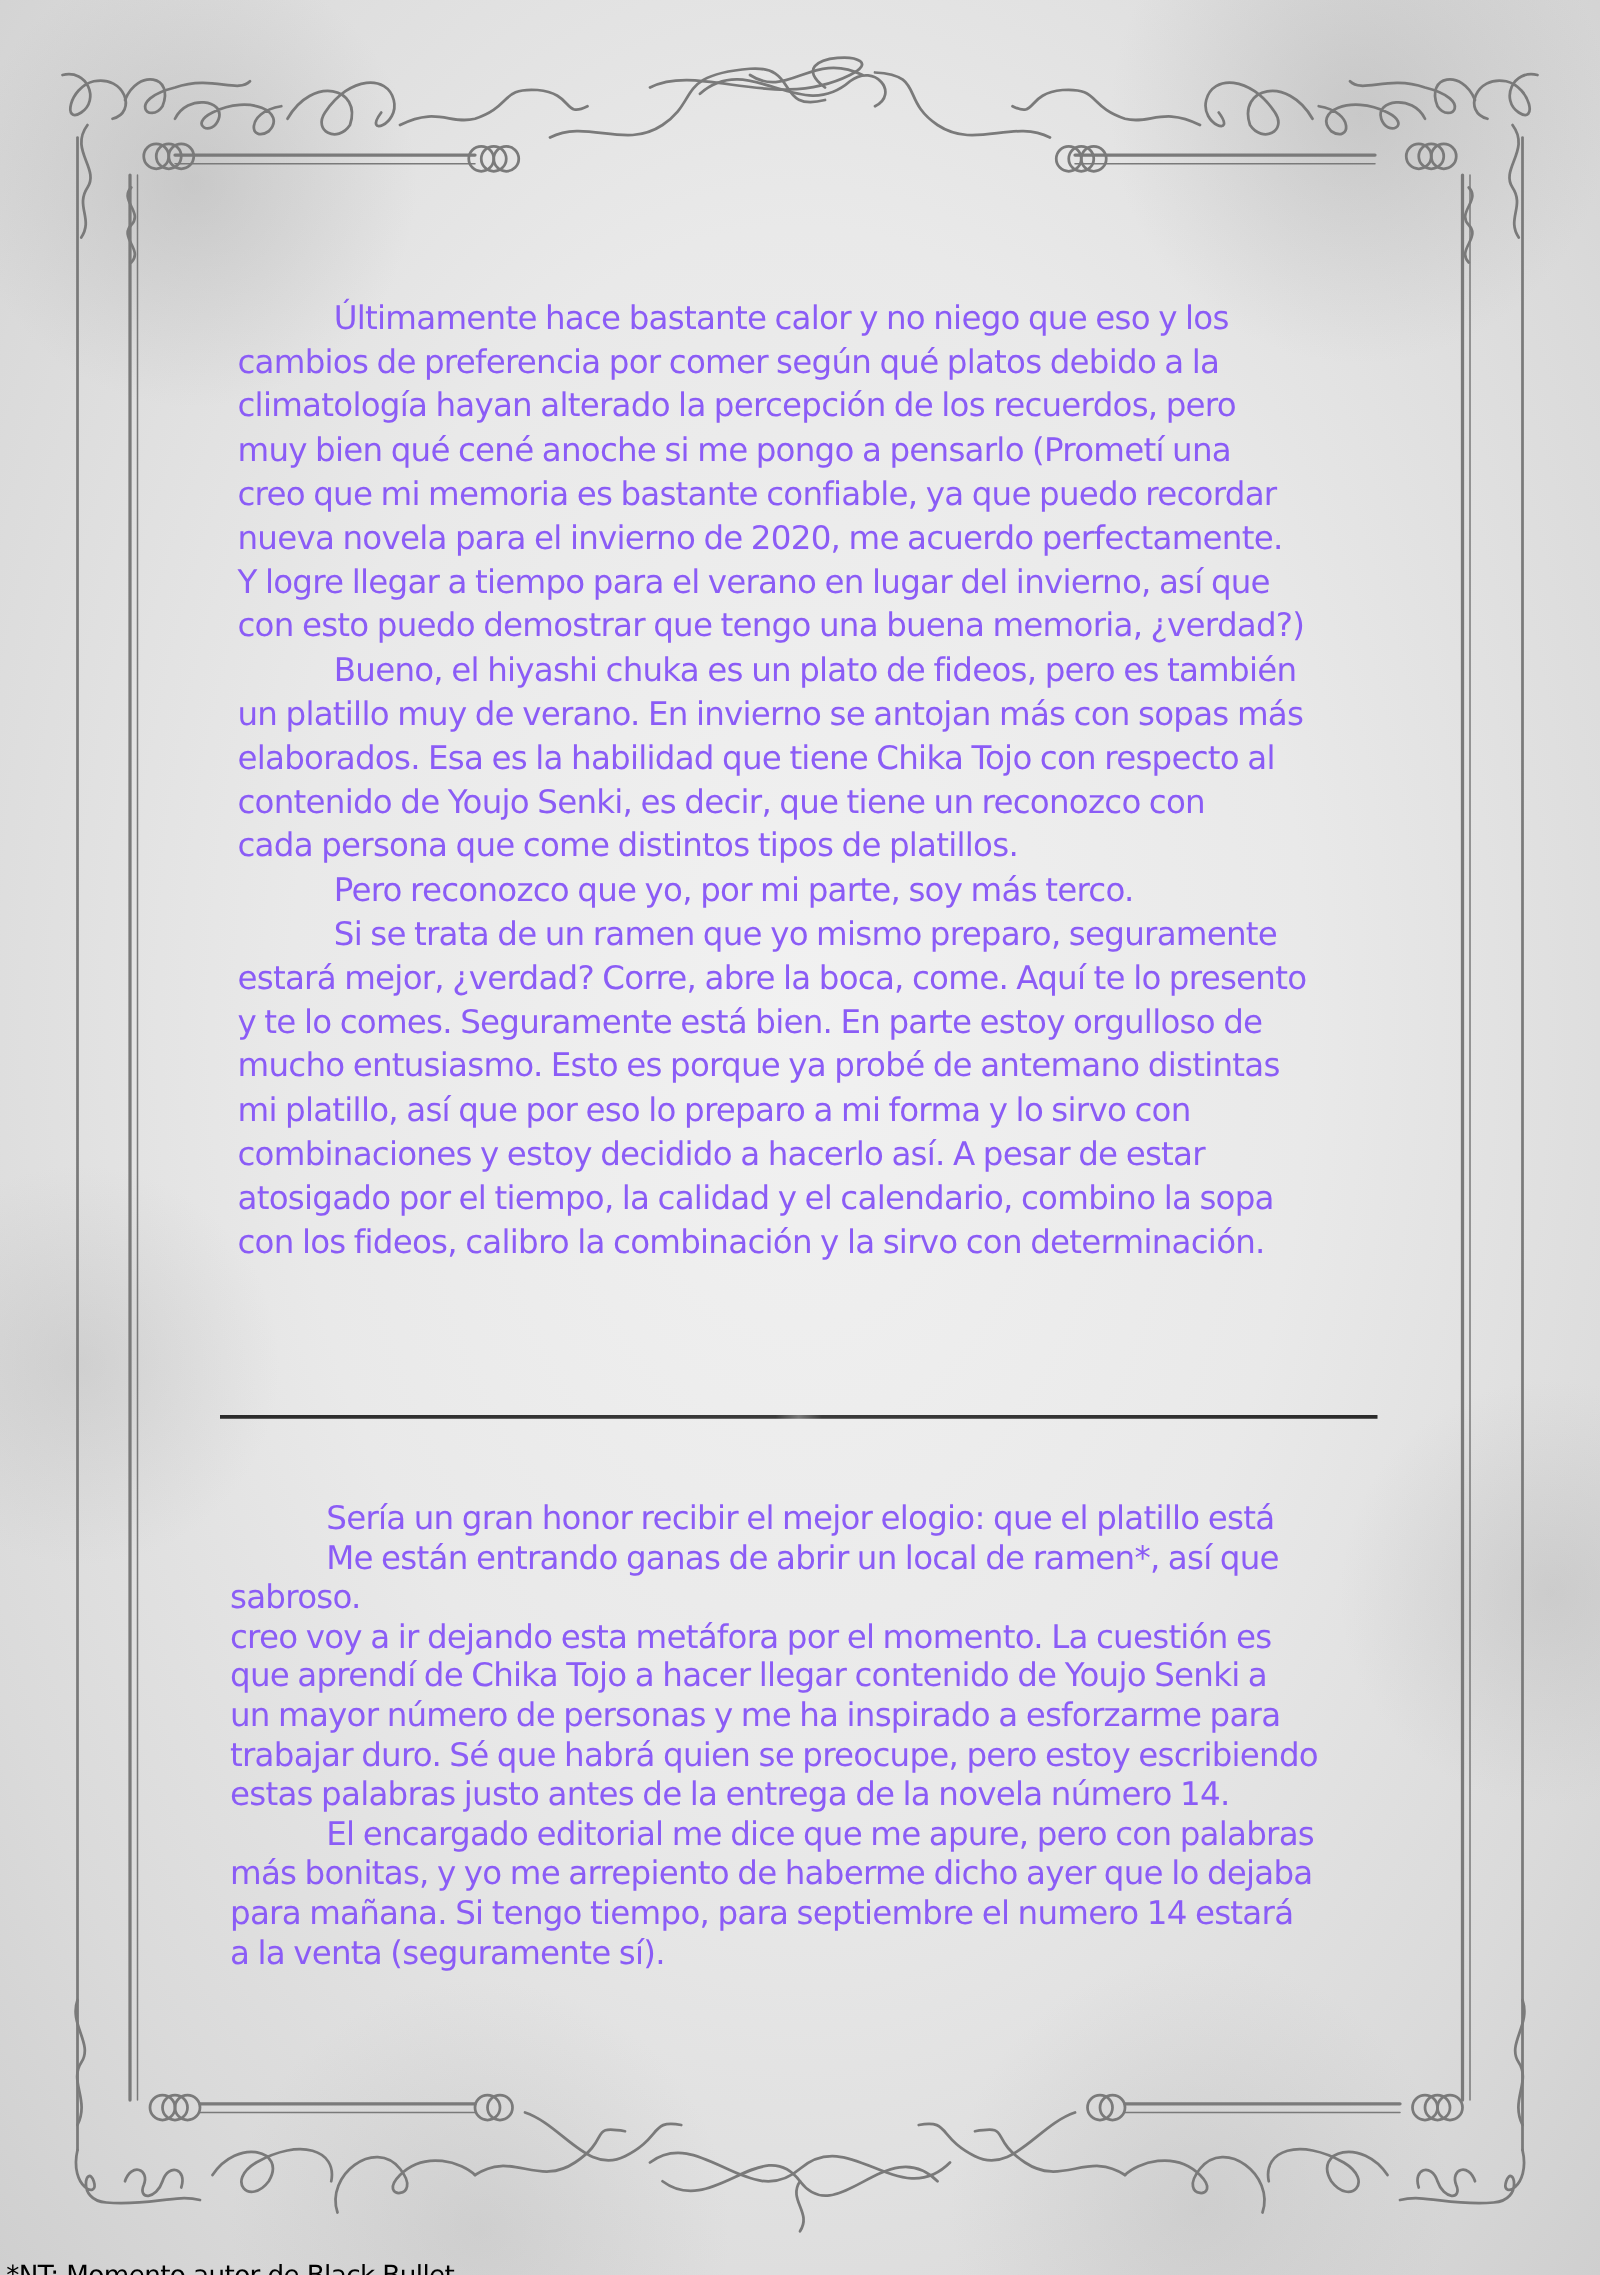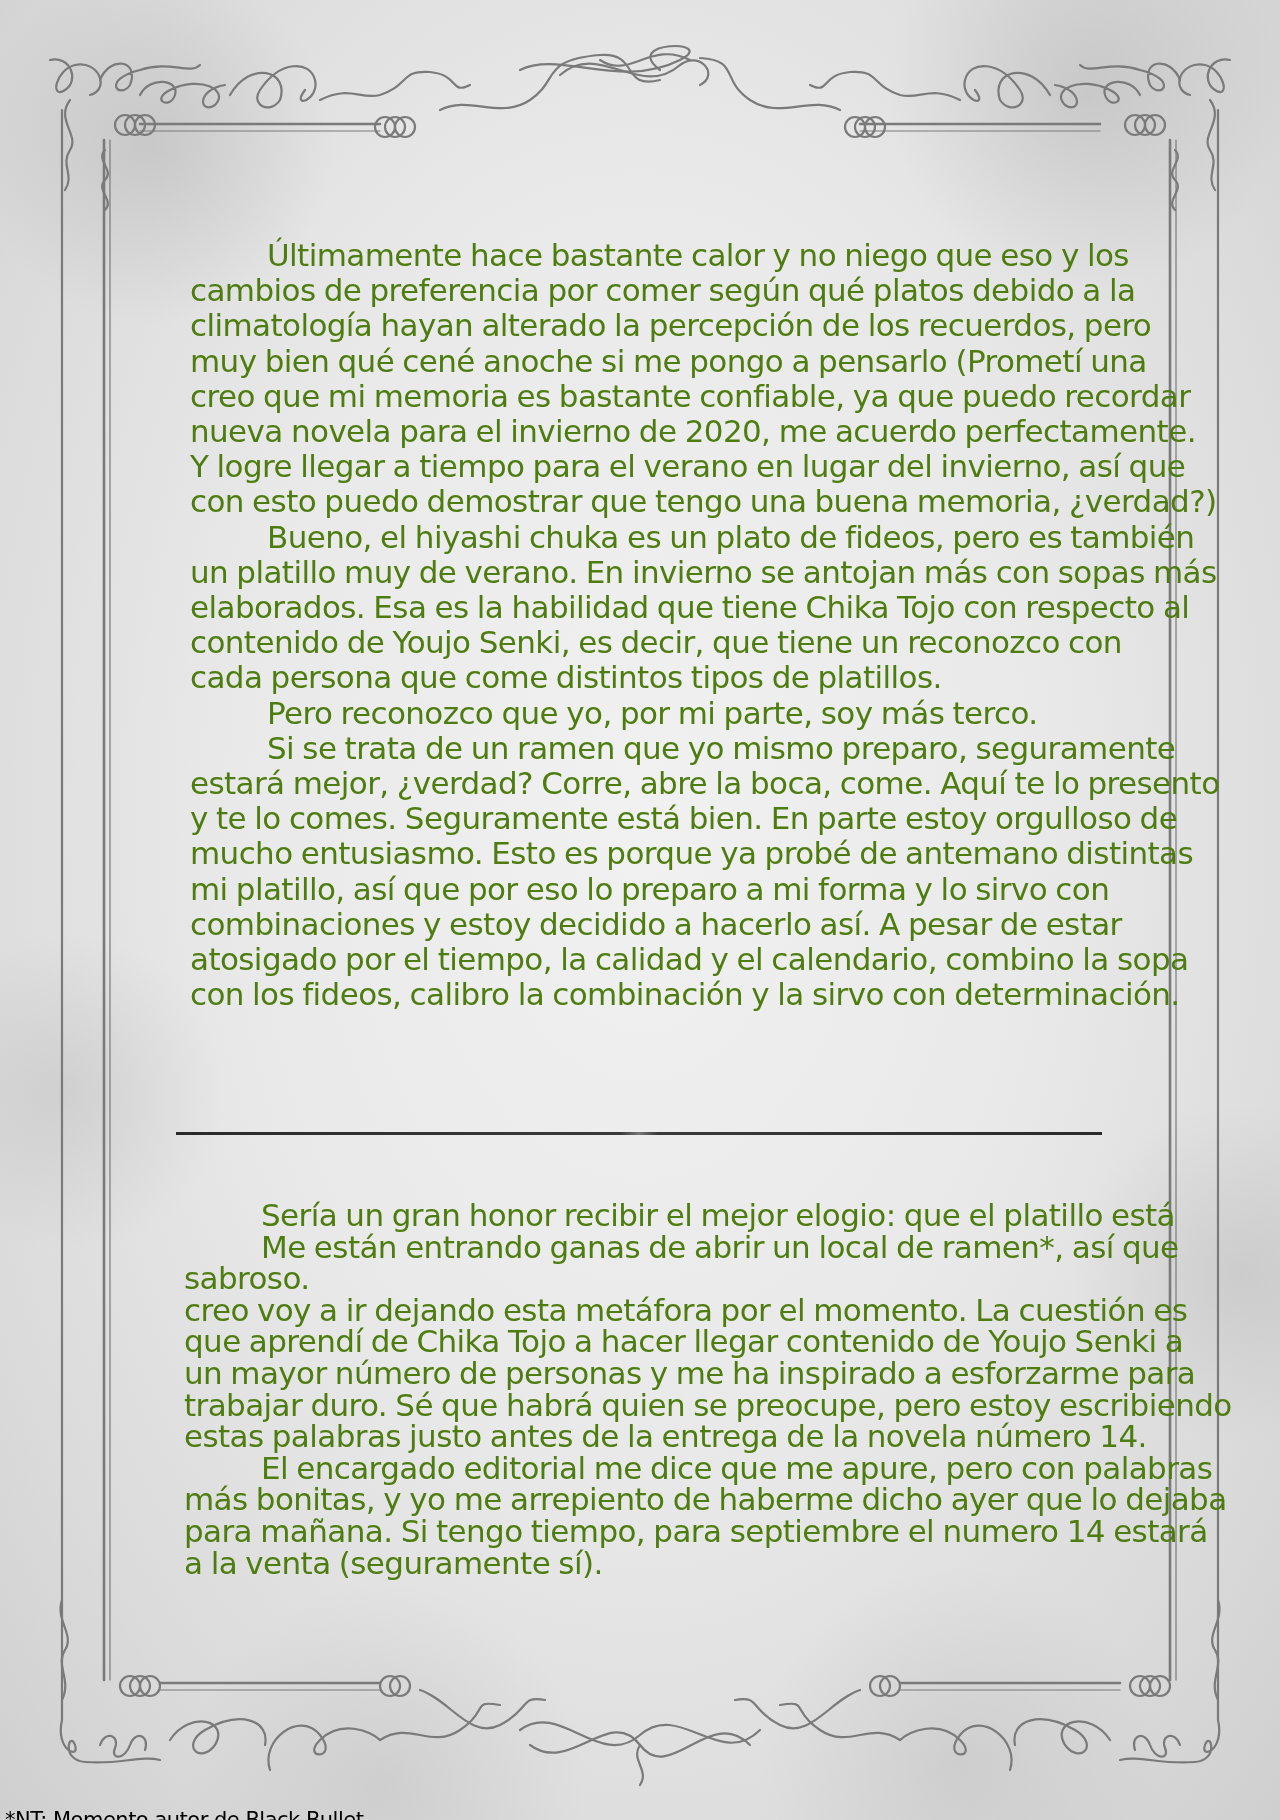--- a/index.html
+++ b/index.html
@@ -19,24 +19,24 @@
       radial-gradient(circle at 97% 70%, rgba(165,165,165,0.30) 0, rgba(165,165,165,0) 170px),
       radial-gradient(circle at 30% 98%, rgba(170,170,170,0.28) 0, rgba(170,170,170,0) 200px),
       radial-gradient(circle at 75% 97%, rgba(170,170,170,0.28) 0, rgba(170,170,170,0) 200px);
   }
   .frame { position: absolute; inset: 0; pointer-events: none; }
   .frame svg { position: absolute; left: 0; top: 0; }
 
   .text-block {
     position: absolute;
     font-family: "DejaVu Sans", sans-serif;
-    font-size: 31px;
+    font-size: 26px;
     letter-spacing: -0.6px;
     word-spacing: -1px;
-    color: #4d7c0f;
+    color: #8b5cf6;
   }
   .block-1 { left: 190px; top: 238px; width: 910px; line-height: 35.2px; }
   .block-2 { left: 184px; top: 1200px; width: 920px; line-height: 31.6px; }
   .line { display: block; white-space: nowrap; }
   .line.indent { padding-left: 77px; }
 
   .divider {
     position: absolute; left: 176px; top: 1132px; width: 926px; height: 3px;
     background: linear-gradient(90deg, #2a2a2a 0%, #3a3a3a 48%, #777 50%, #3a3a3a 52%, #2a2a2a 100%);
   }

